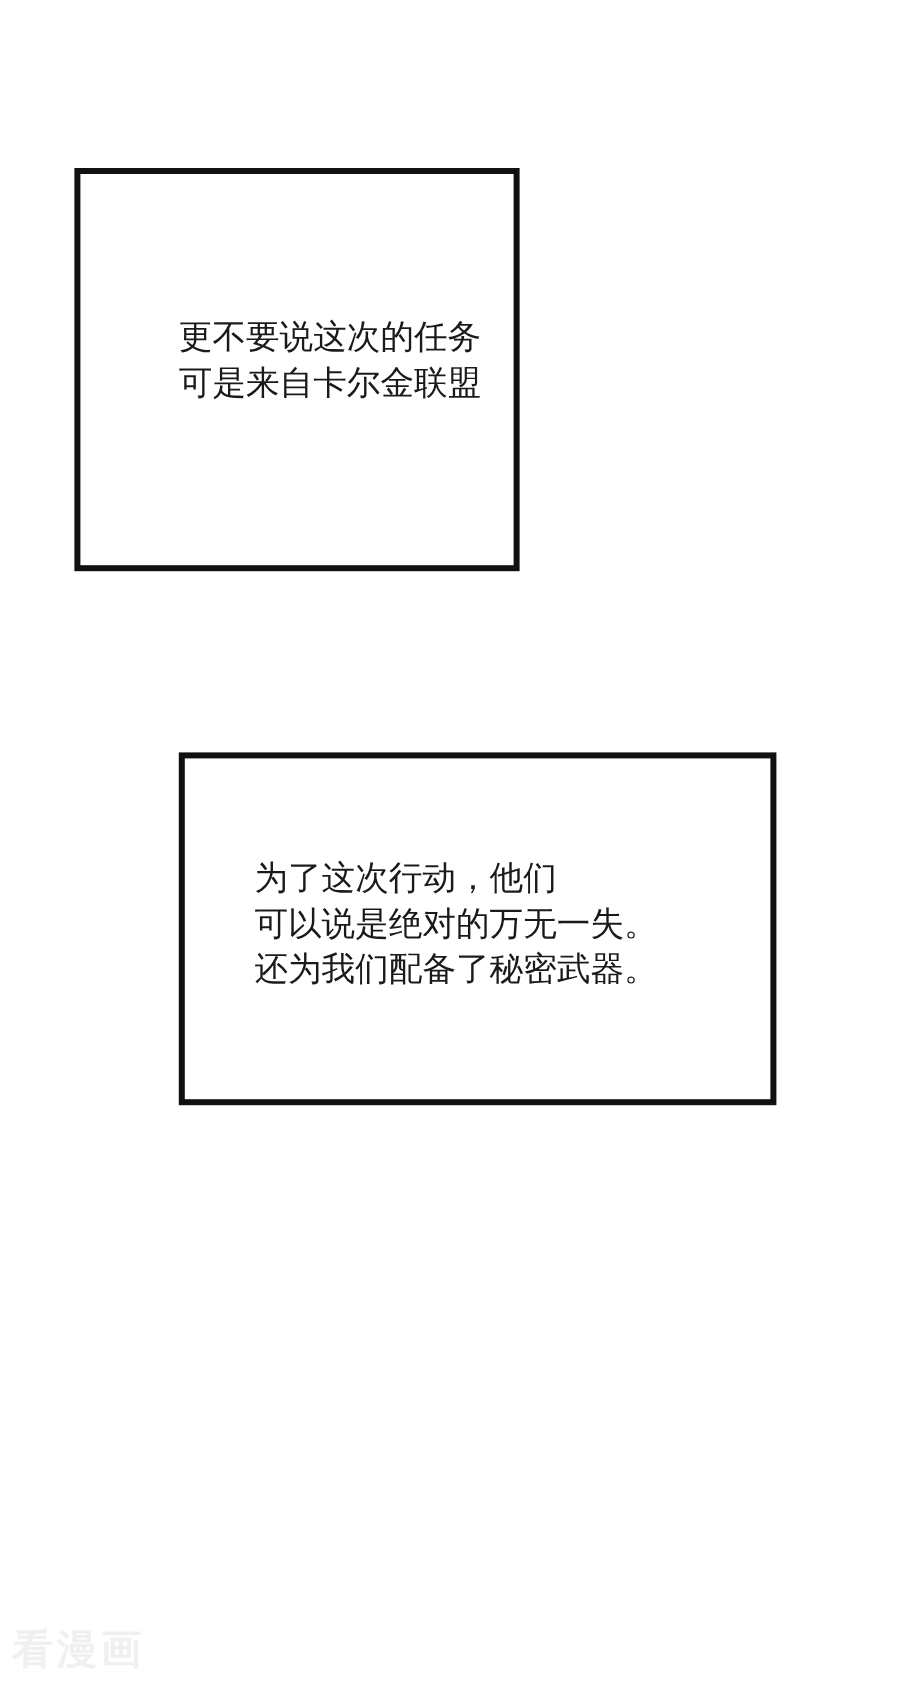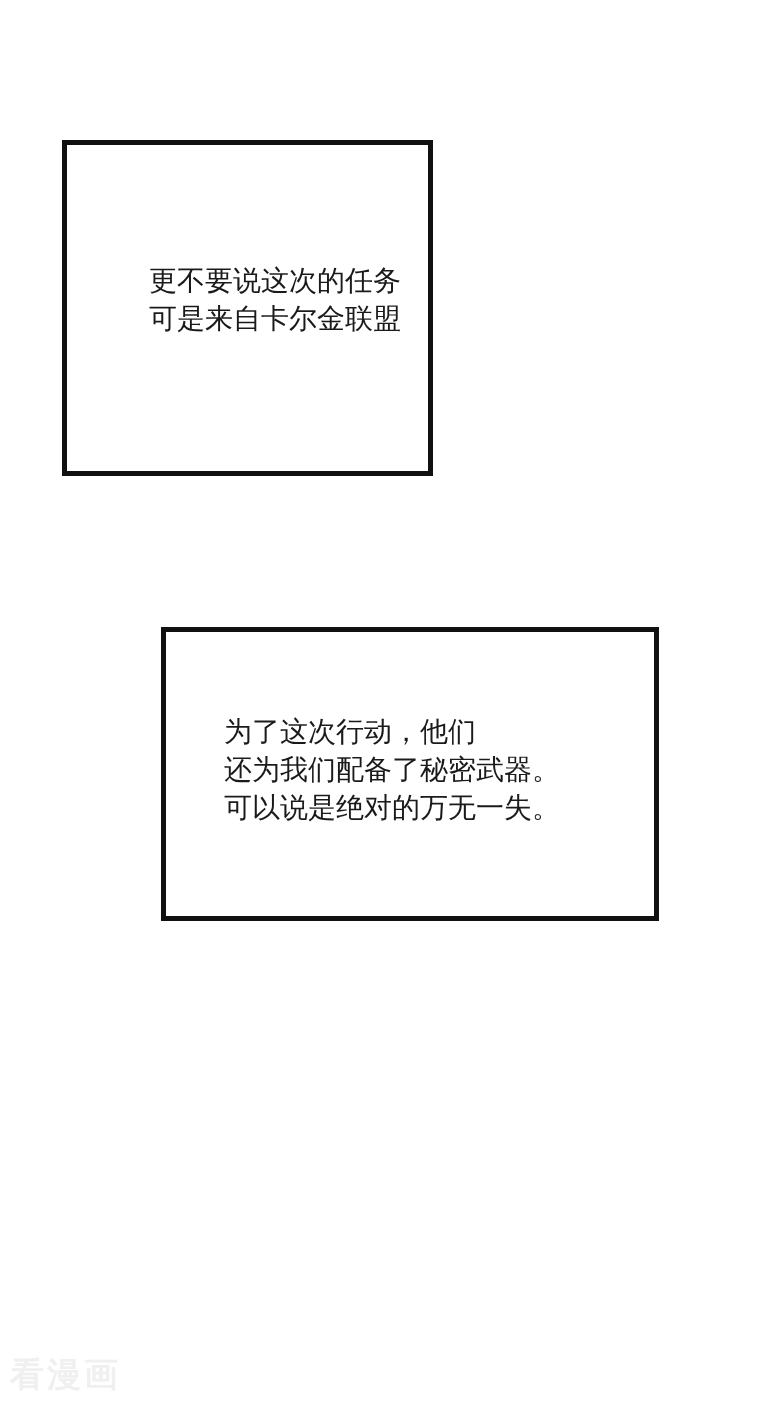--- a/index.html
+++ b/index.html
@@ -20,21 +20,21 @@
       border: 5px solid #111111;
       background: #ffffff;
     }
     #panel-1 {
       left: 62px;
       top: 140px;
       width: 371px;
       height: 336px;
     }
     #panel-2 {
-      left: 161px;
+      left: 149px;
       top: 627px;
       width: 498px;
       height: 294px;
     }
     .caption {
       position: absolute;
       color: #1a1a1a;
       font-size: 28px;
       line-height: 38px;
       white-space: nowrap;
@@ -67,18 +67,18 @@
 <div id="panel-1" class="panel">
   <div class="caption">
     <span class="line">更不要说这次的任务</span>
     <span class="line">可是来自卡尔金联盟</span>
   </div>
 </div>
 
 <div id="panel-2" class="panel">
   <div class="caption">
     <span class="line">为了这次行动，他们</span>
+    <span class="line">可以说是绝对的万无一失。</span>
     <span class="line">还为我们配备了秘密武器。</span>
-    <span class="line">可以说是绝对的万无一失。</span>
   </div>
 </div>
 
 <div class="watermark">看漫画</div>
 
 </body></html>

